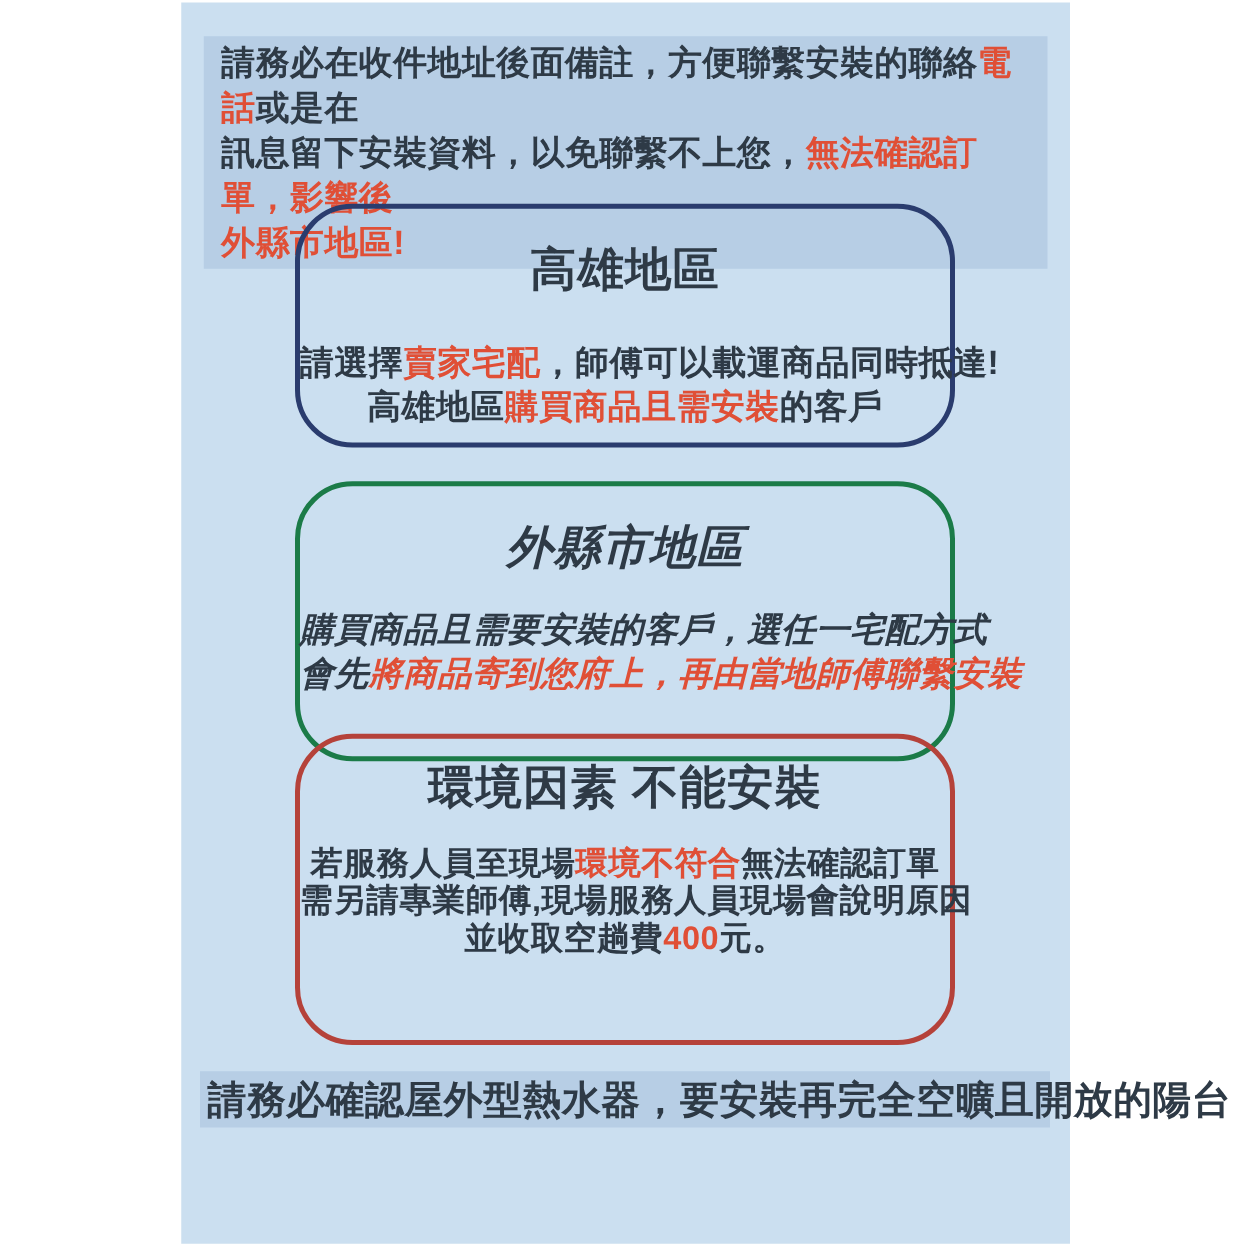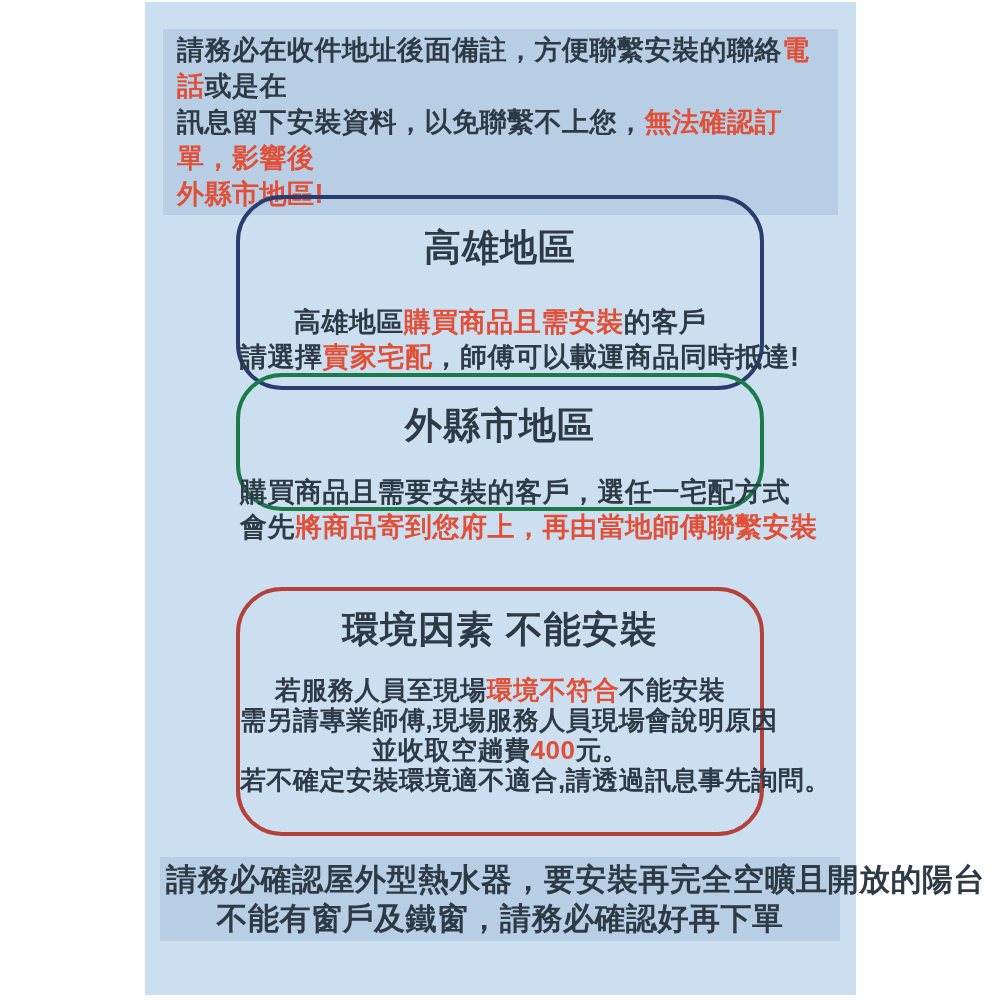--- a/index.html
+++ b/index.html
@@ -55,21 +55,21 @@
     position: absolute;
     left: 236px;
     width: 528px;
     box-sizing: border-box;
     border: 4px solid #000;
     border-radius: 46px;
     text-align: center;
     color: var(--dark-text, #2e3a46);
   }
   .box-1 { top: 163px; height: 195px; }
-  .box-2 { top: 373px; height: 138px; }
+  .box-2 { top: 385px; height: 224px; font-style: italic; }
   .box-3 { top: 587px; height: 249px; }
   .box-title {
     font-size: 37px;
     font-weight: bold;
     letter-spacing: 1px;
   }
   .box-1 .box-title, .box-2 .box-title { margin-top: 24px; }
   .box-3 .box-title { margin-top: 14px; }
   .box-body {
     font-weight: bold;
@@ -89,42 +89,40 @@
 <div class="canvas">
   <div class="page"></div>
 
   <div class="note top-note" id="top-note">
       <div class="text-line"><span class="seg-dark">請務必在收件地址後面備註，方便聯繫安裝的聯絡</span><span class="seg-red">電話</span><span class="seg-dark">或是在</span></div>
       <div class="text-line"><span class="seg-dark">訊息留下安裝資料，以免聯繫不上您，</span><span class="seg-red">無法確認訂單，影響後</span></div>
       <div class="text-line"><span class="seg-red">外縣市地區!</span></div>
     </div>
 
   <div id="boxes-root">
-      <div class="box box-1" style="border-color: rgb(42, 60, 110); margin-top: 32px;">
+      <div class="box box-1" style="border-color: rgb(42, 60, 110);">
         <div class="box-title">高雄地區</div>
         <div class="box-body">
+          <div class="text-line"><span class="seg-dark">請選擇</span><span class="seg-red">賣家宅配</span><span class="seg-dark">，師傅可以載運商品同時抵達!</span></div>
           <div class="text-line"><span class="seg-dark">高雄地區</span><span class="seg-red">購買商品且需安裝</span><span class="seg-dark">的客戶</span></div>
-          <div class="text-line"><span class="seg-dark">請選擇</span><span class="seg-red">賣家宅配</span><span class="seg-dark">，師傅可以載運商品同時抵達!</span></div>
         </div>
       </div>
       <div class="box box-2" style="border-color: rgb(27, 123, 72);">
         <div class="box-title">外縣市地區</div>
         <div class="box-body">
           <div class="text-line"><span class="seg-dark">購買商品且需要安裝的客戶，選任一宅配方式</span></div>
           <div class="text-line"><span class="seg-dark">會先</span><span class="seg-red">將商品寄到您府上，再由當地師傅聯繫安裝</span></div>
         </div>
       </div>
       <div class="box box-3" style="border-color: rgb(181, 66, 58);">
         <div class="box-title">環境因素 不能安裝</div>
         <div class="box-body">
-          <div class="text-line"><span class="seg-dark">若服務人員至現場</span><span class="seg-red">環境不符合</span><span class="seg-dark">不能安裝</span></div>
+          <div class="text-line"><span class="seg-dark">若服務人員至現場</span><span class="seg-red">環境不符合</span><span class="seg-dark">無法確認訂單</span></div>
           <div class="text-line"><span class="seg-dark">需另請專業師傅,現場服務人員現場會說明原因</span></div>
           <div class="text-line"><span class="seg-dark">並收取空趟費</span><span class="seg-red">400</span><span class="seg-dark">元。</span></div>
-          <div class="text-line"><span class="seg-dark">若不確定安裝環境適不適合,請透過訊息事先詢問。</span></div>
         </div>
       </div>
     </div>
 
   <div class="note bottom-note" id="bottom-note">
       <div class="text-line"><span class="seg-dark">請務必確認屋外型熱水器，要安裝再完全空曠且開放的陽台</span></div>
-      <div class="text-line"><span class="seg-dark">不能有窗戶及鐵窗，請務必確認好再下單</span></div>
     </div>
 </div>
 
 </body></html>

